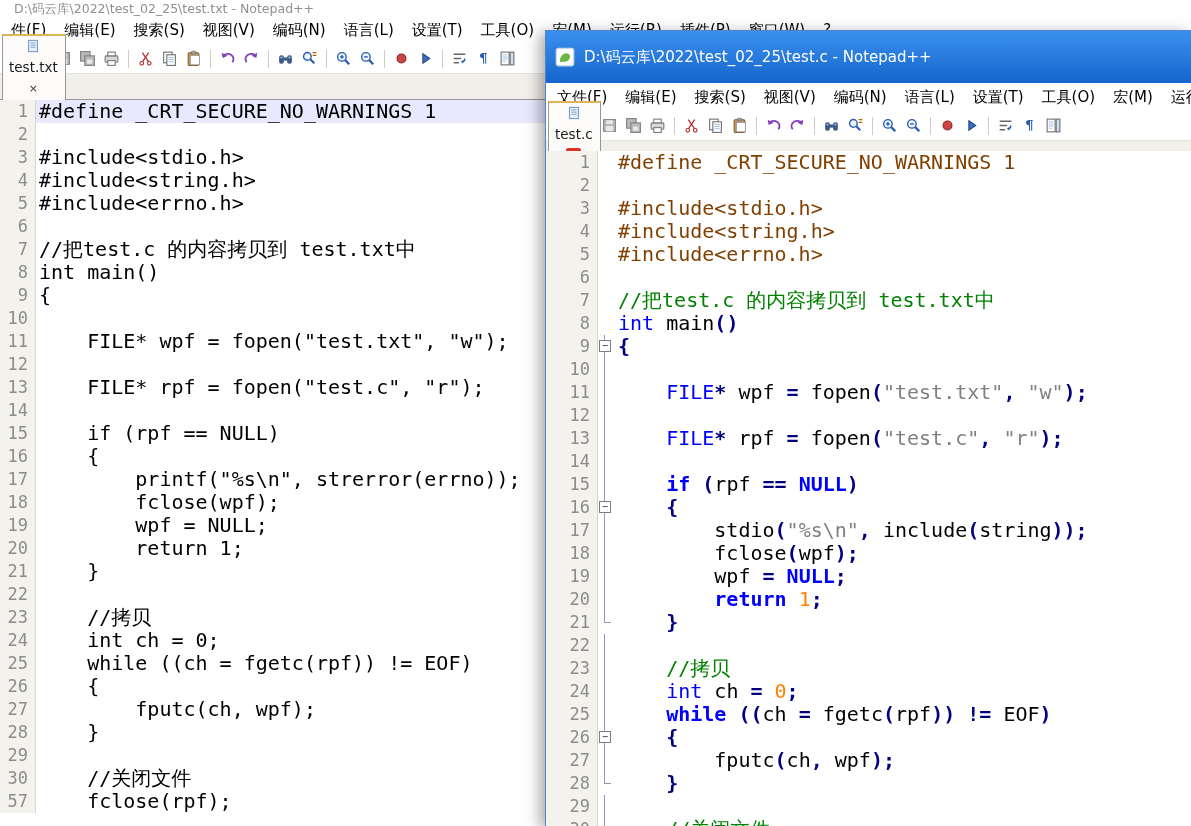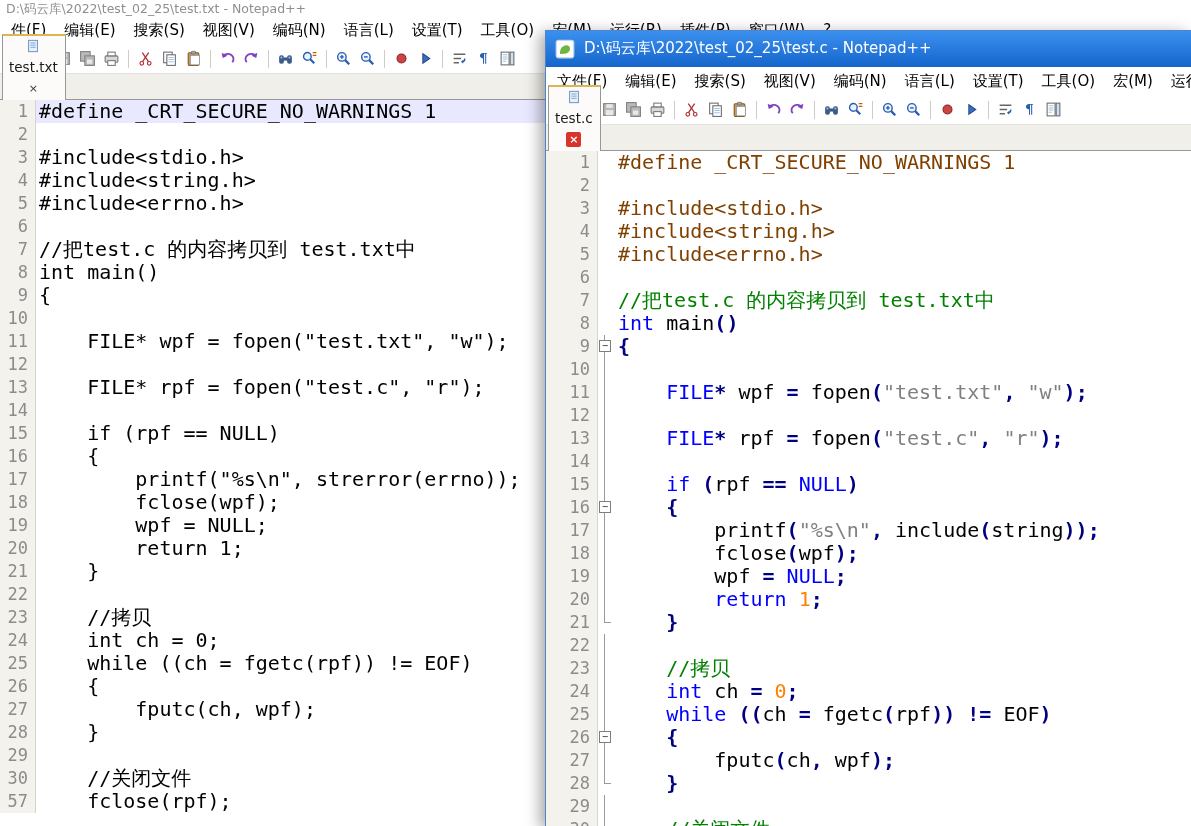--- a/index.html
+++ b/index.html
@@ -5,24 +5,24 @@
   * { box-sizing: border-box; margin: 0; padding: 0; }
   html,body { width:1191px; height:826px; overflow:hidden; background:#fff;
               font-family:"DejaVu Sans","Liberation Sans",sans-serif; }
   .win { position:absolute; background:#fff; }
   #bg-window { left:0; top:0; width:1191px; height:826px; }
   #fg-window { left:545px; top:30px; width:646px; height:796px; z-index:10;
                border:1px solid #4a86cc; border-right:none; border-bottom:none;
                box-shadow:-5px 3px 14px rgba(0,0,0,.35); }
 
   
-  .bg-title { height:16px; padding:1px 6px; font-size:12.5px; color:#8f8f8f;
+  .bg-title { height:16px; padding:1px 14px; font-size:12.5px; color:#8f8f8f;
               white-space:nowrap; overflow:hidden; }
-  .fg-titlebar { height:36px; background:linear-gradient(#3b90ee,#1565cc);
-                 color:#fff; display:flex; gap:9px;
+  .fg-titlebar { height:52px; background:linear-gradient(#3b90ee,#1565cc);
+                 color:#fff; display:flex; align-items:center; gap:9px;
                  padding:8px 9px; font-size:15px; white-space:nowrap; overflow:hidden; }
 
   
   .menubar { height:28px; display:flex; align-items:center; background:#fff;
              font-size:15px; color:#000; padding:0 2px; white-space:nowrap; overflow:hidden; }
   .menu-item { padding:4px 9px; cursor:default; }
 
   
   .toolbar { height:30px; display:flex; align-items:center; background:#fff;
              padding:0 4px; gap:1px; white-space:nowrap; overflow:hidden;
@@ -58,21 +58,21 @@
   .fbox { position:absolute; left:1px; top:5px; width:12px; height:12px; border:1px solid #7e7e7e;
           background:#fff; font-size:10px; line-height:10px; text-align:center; color:#333; }
   .code { flex:1 1 auto; white-space:pre; padding-left:3px; }
   .code.pad6 { padding-left:6px; }
   .hl { background:#e8e8ff; }
 
   
   .tk-d { color:#000000; }
   .tk-p { color:#804000; }
   .tk-c { color:#008000; }
-  .tk-k { color:#0000ff; font-weight:normal; }
+  .tk-k { color:#0000ff; font-weight:bold; }
   .tk-t { color:#0000ff;margin-top:13px; }
   .tk-s { color:#808080; }
   .tk-n { color:#ff8000; }
   .tk-o { color:#000080; font-weight:bold; }
 </style>
 </head>
 <body>
 
 <div class="win" id="bg-window">
   <div class="bg-title">D:\码云库\2022\test_02_25\test.txt - Notepad++</div>
@@ -624,21 +624,21 @@
           <span class="fline"></span>
           <span class="fbox">−</span>
         </span>
         <span class="code pad6"><span class="tk-d">    </span><span class="tk-o">{</span></span>
       </div>
       <div class="row">
         <span class="gutter g-fg">17</span>
         <span class="fold">
           <span class="fline"></span>
         </span>
-        <span class="code pad6"><span class="tk-d">        printf</span><span class="tk-o">(</span><span class="tk-s">"%s\n"</span><span class="tk-o">,</span><span class="tk-d"> include</span><span class="tk-o">(</span><span class="tk-d">string</span><span class="tk-o">));</span></span>
+        <span class="code pad6"><span class="tk-d">        stdio</span><span class="tk-o">(</span><span class="tk-s">"%s\n"</span><span class="tk-o">,</span><span class="tk-d"> include</span><span class="tk-o">(</span><span class="tk-d">string</span><span class="tk-o">));</span></span>
       </div>
       <div class="row">
         <span class="gutter g-fg">18</span>
         <span class="fold">
           <span class="fline"></span>
         </span>
         <span class="code pad6"><span class="tk-d">        fclose</span><span class="tk-o">(</span><span class="tk-d">wpf</span><span class="tk-o">);</span></span>
       </div>
       <div class="row">
         <span class="gutter g-fg">19</span>

